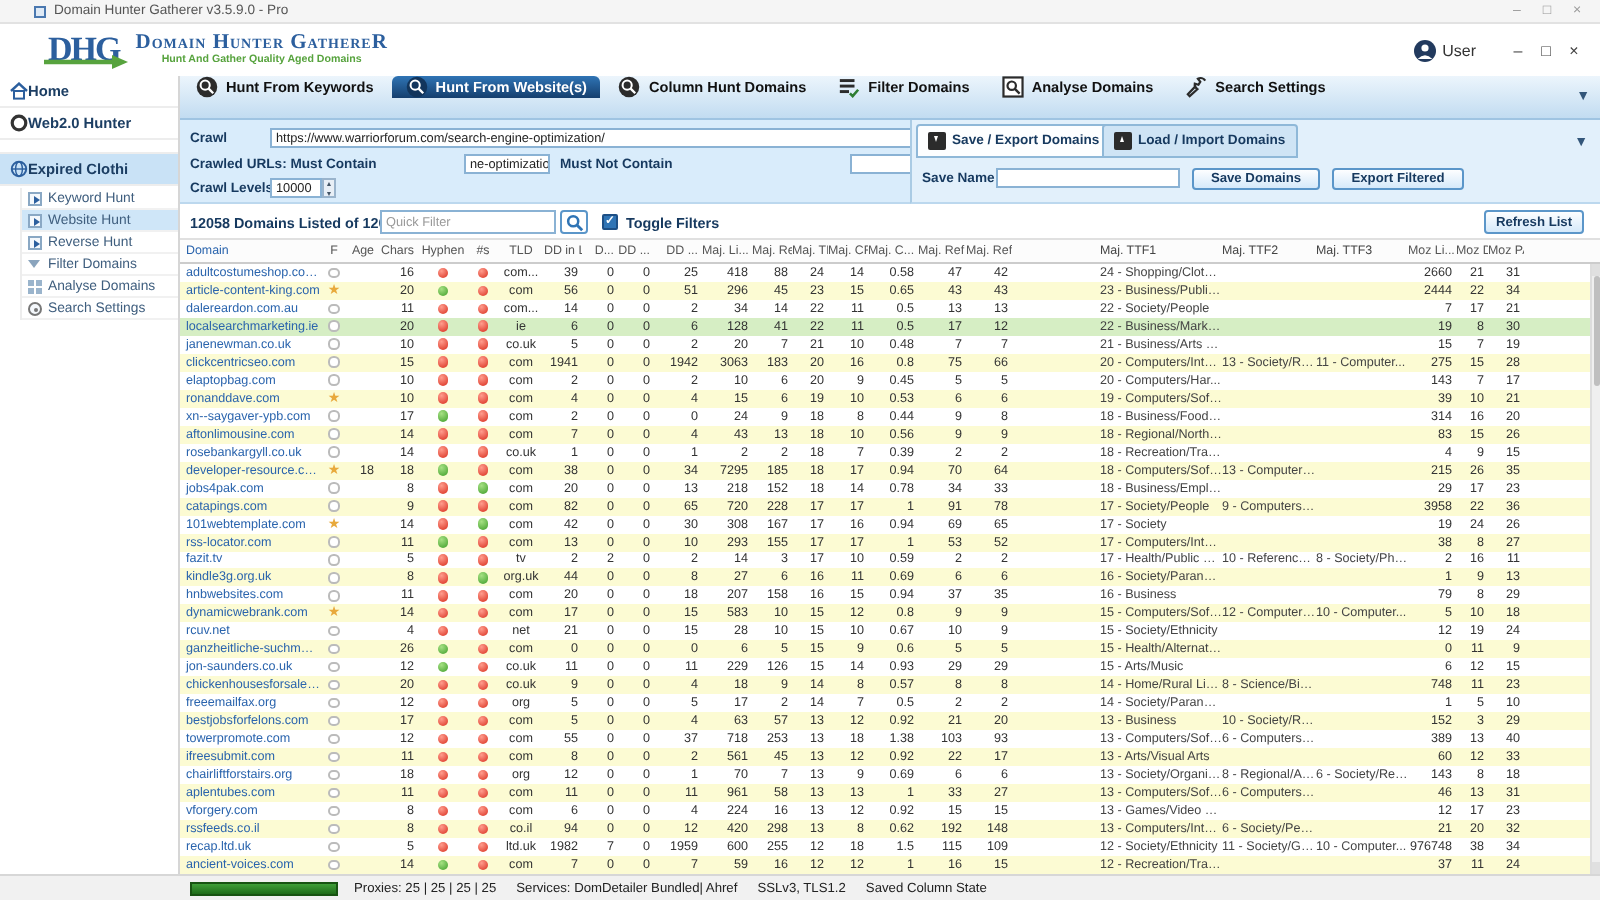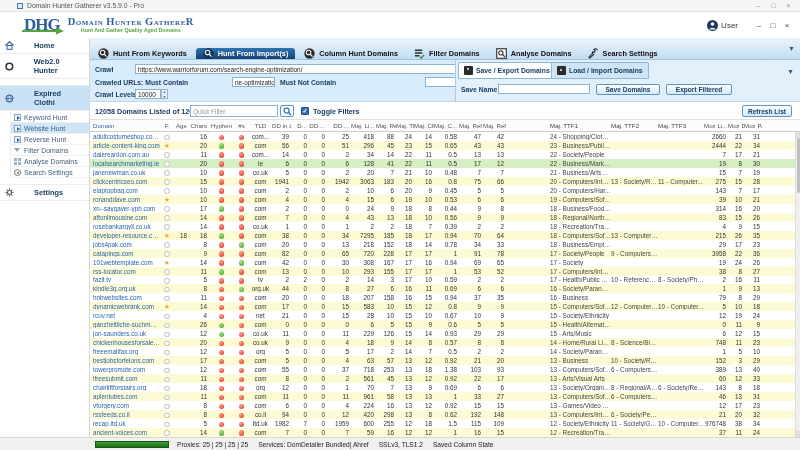--- a/index.html
+++ b/index.html
@@ -20,21 +20,21 @@
   .logo-texts{margin-left:8px;display:flex;flex-direction:column;line-height:1;}
   .logo-name{font-family:"Liberation Serif",serif;font-variant:small-caps;font-weight:bold;
     font-size:10.5px;color:#2c5f9e;letter-spacing:.5px;}
   .logo-tag{font-size:5.3px;color:#57a33e;font-weight:bold;text-align:center;margin-top:1px;}
   .user-chip{margin-left:auto;display:flex;align-items:center;gap:3px;font-size:8px;color:#333;text-align:right;}
   .app-controls{display:flex;margin:0 6px 0 14px;color:#444;}
   .app-controls span{width:14px;text-align:center;font-size:8px;}
   
   .sidebar{position:absolute;top:38px;left:0;width:90px;bottom:13px;background:#fff;
     border-right:1px solid #d6d6d6;font-size:7.4px;color:#1c3e63;}
-  .sb-item{display:flex;align-items:center;gap:20px;padding:3px 5px;font-weight:bold;
+  .sb-item{display:flex;align-items:center;gap:0;padding:3px 5px;font-weight:bold;
     border-bottom:1px solid #ededed;}
   .sb-item.gap{margin-top:6px;border-top:1px solid #ededed;}
   .sb-item.active{background:#c9e2f6;}
   .sb-sub{margin:1px 0 4px 10px;border-left:1px solid #ededed;}
   .sb-sub-item{display:flex;align-items:center;gap:3px;padding:1.5px 3px;font-size:6.9px;
     color:#3f5e7e;border-bottom:1px solid #f1f1f1;}
   .sb-sub-item.active{background:#cfe6f8;}
   .sub-ico{width:7px;height:7px;border:1px solid #8aa8c4;background:#f4f8fc;position:relative;flex:0 0 auto;}
   .sub-ico.arrow::after{content:"";position:absolute;left:1.5px;top:1px;
     border-left:3px solid #2c5f9e;border-top:2px solid transparent;border-bottom:2px solid transparent;}
@@ -43,21 +43,21 @@
     border-left:3.5px solid transparent;border-right:3.5px solid transparent;border-top:4.5px solid #8aa4bd;}
   .sub-ico.grid{border:none;background:none;}
   .sub-ico.grid::after{content:"";position:absolute;left:0;top:0;width:3px;height:3px;
     background:#9ab4cc;box-shadow:4px 0 #9ab4cc,0 4px #9ab4cc,4px 4px #9ab4cc;}
   .sub-ico.gearbox{border-radius:50%;border:1px solid #777;}
   .sub-ico.gearbox::after{content:"";position:absolute;left:2px;top:2px;width:2px;height:2px;
     border-radius:50%;background:#777;}
   
   .main{position:absolute;top:38px;left:90px;right:0;bottom:13px;}
   .tabbar{height:22px;background:linear-gradient(#ecf5fc,#c2dcf1);border-bottom:1px solid #9fc4e2;
-    display:flex;align-items:flex-end;position:relative;}
+    display:flex;align-items:flex-start;position:relative;}
   .tab{display:flex;align-items:center;gap:4px;padding:0 7px;margin:0 1px;
     font-size:7.3px;font-weight:bold;color:#111;}
   .tab.active{background:linear-gradient(#2f74b5,#153f6e);color:#fff;border-radius:3px 3px 0 0;}
   .bar-caret{position:absolute;right:5px;top:7px;font-size:7px;color:#33567a;}
   
   .crawlpanel{height:42px;background:#d9ecfb;position:relative;border-bottom:1px solid #bcd8ee;}
   .lbl{position:absolute;font-size:6.8px;font-weight:bold;color:#16395f;white-space:nowrap;}
   .inp{position:absolute;background:#fff;border:1px solid #8ab2d4;font-size:6.4px;color:#222;
     padding:1px 2px;white-space:nowrap;overflow:hidden;height:10px;line-height:8px;}
   .btn{position:absolute;background:linear-gradient(#fdfeff,#d5e9fa);border:1px solid #5b96c9;
@@ -208,56 +208,40 @@
     </div>
     <div class="sb-sub-item">
       <span class="sub-ico grid"></span>
       <span>Analyse Domains</span>
     </div>
     <div class="sb-sub-item">
       <span class="sub-ico gearbox"></span>
       <span>Search Settings</span>
     </div>
   </div>
-  <div class="sb-item gap">
-    <svg width="9" height="9" viewBox="0 0 9 9">
-        <circle cx="4.5" cy="4.5" r="2" fill="none" stroke="#555" stroke-width="1.2"></circle>
-        <g stroke="#555" stroke-width="1.1">
-          <line x1="4.5" y1="0.4" x2="4.5" y2="1.8"></line>
-          <line x1="4.5" y1="7.2" x2="4.5" y2="8.6"></line>
-          <line x1="0.4" y1="4.5" x2="1.8" y2="4.5"></line>
-          <line x1="7.2" y1="4.5" x2="8.6" y2="4.5"></line>
-          <line x1="1.6" y1="1.6" x2="2.6" y2="2.6"></line>
-          <line x1="6.4" y1="6.4" x2="7.4" y2="7.4"></line>
-          <line x1="7.4" y1="1.6" x2="6.4" y2="2.6"></line>
-          <line x1="1.6" y1="7.4" x2="2.6" y2="6.4"></line>
-        </g>
-      </svg>
-    <span>Settings</span>
-  </div>
 </div>
 
 <div class="main">
 
   <div class="tabbar">
     <div class="tab">
       <svg width="11" height="11" viewBox="0 0 12 12">
           <circle cx="6" cy="6" r="5.6" fill="#2b2b2b"></circle>
           <circle cx="5" cy="5" r="2.5" fill="none" stroke="#fff" stroke-width="1.1"></circle>
           <line x1="6.9" y1="6.9" x2="9.4" y2="9.4" stroke="#fff" stroke-width="1.3"></line>
         </svg>
       <span>Hunt From Keywords</span>
     </div>
     <div class="tab active">
       <svg width="11" height="11" viewBox="0 0 12 12">
           <circle cx="6" cy="6" r="5.6" fill="#12355c"></circle>
           <circle cx="5" cy="5" r="2.5" fill="none" stroke="#fff" stroke-width="1.1"></circle>
           <line x1="6.9" y1="6.9" x2="9.4" y2="9.4" stroke="#fff" stroke-width="1.3"></line>
         </svg>
-      <span>Hunt From Import(s)</span>
+      <span>Hunt From Website(s)</span>
     </div>
     <div class="tab">
       <svg width="11" height="11" viewBox="0 0 12 12">
           <circle cx="6" cy="6" r="5.6" fill="#2b2b2b"></circle>
           <circle cx="5" cy="5" r="2.5" fill="none" stroke="#fff" stroke-width="1.1"></circle>
           <line x1="6.9" y1="6.9" x2="9.4" y2="9.4" stroke="#fff" stroke-width="1.3"></line>
         </svg>
       <span>Column Hunt Domains</span>
     </div>
     <div class="tab">

